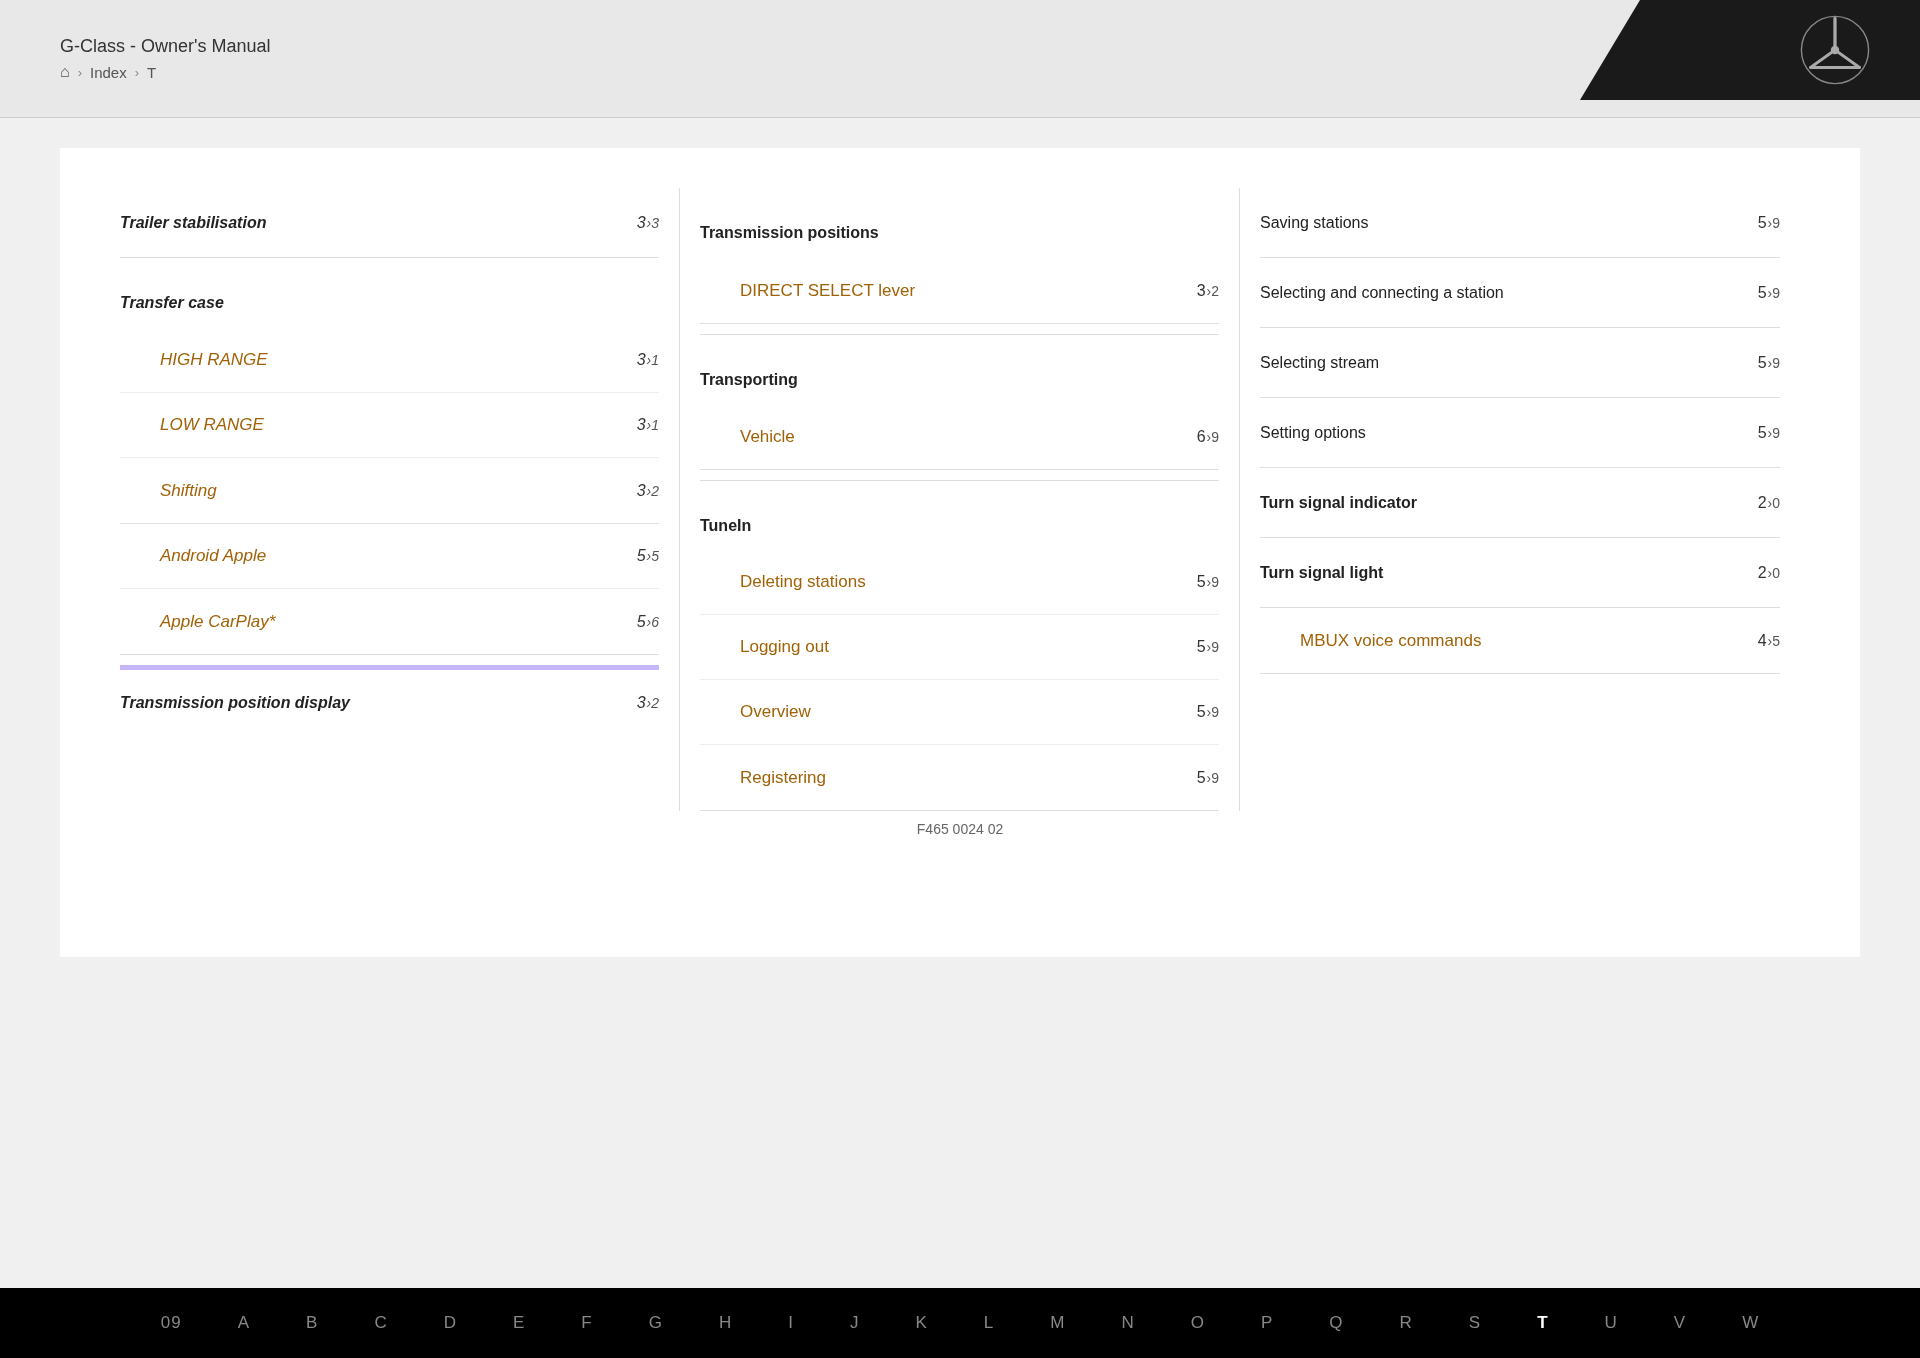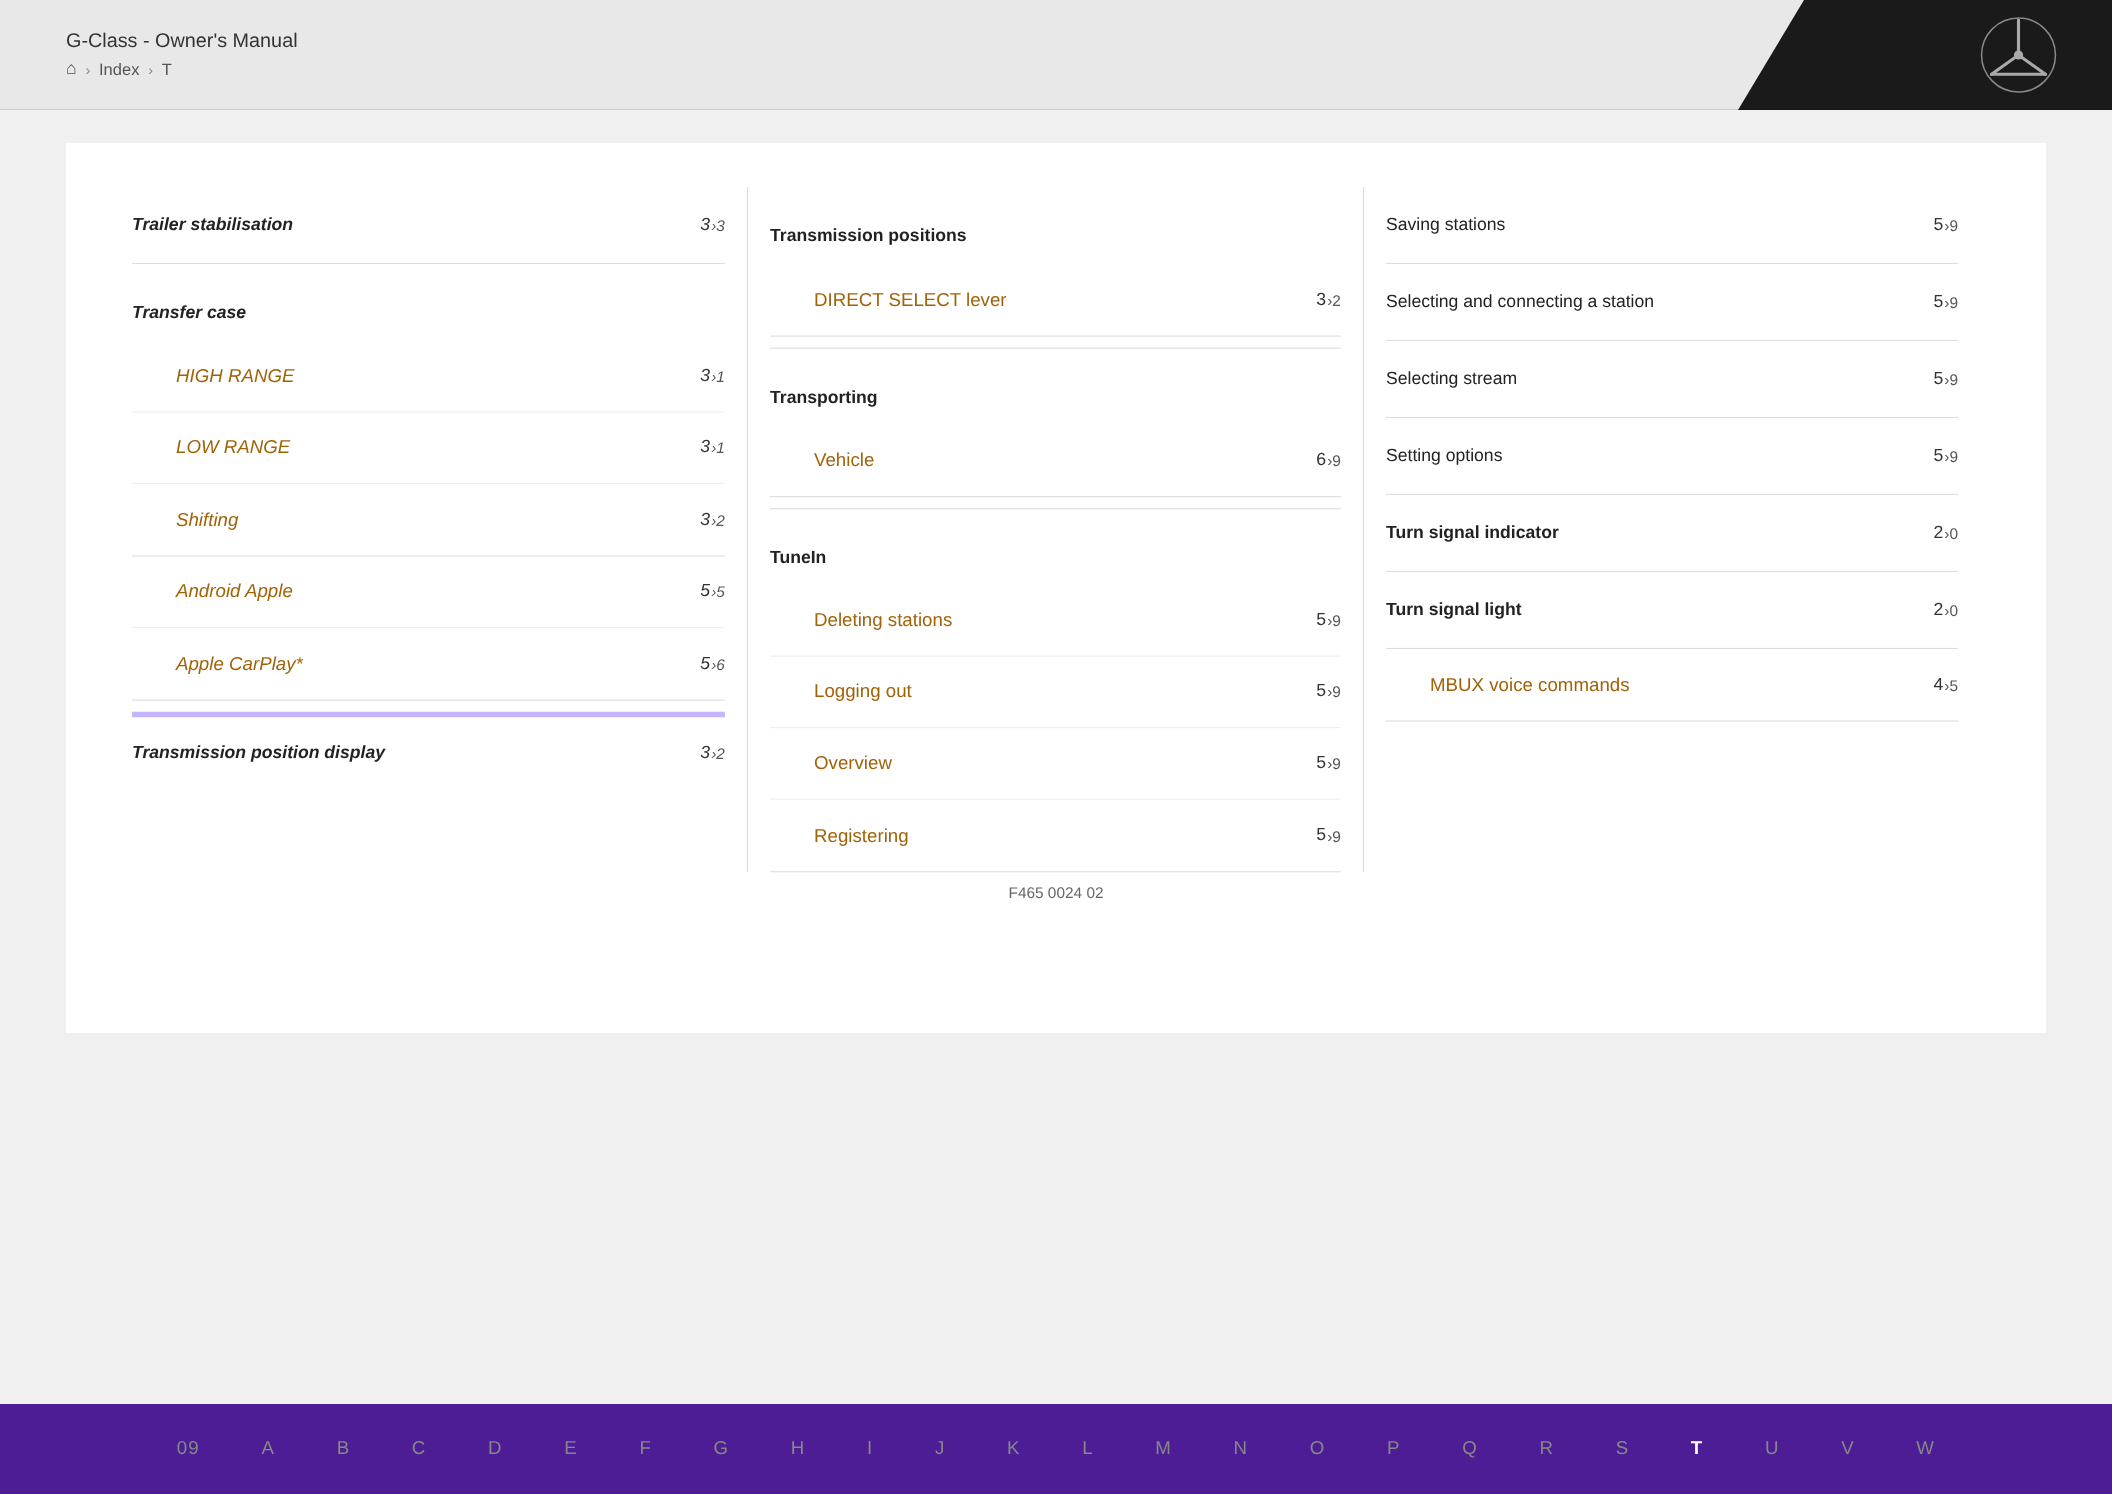--- a/index.html
+++ b/index.html
@@ -8,21 +8,21 @@
       background: #f0f0f0;
       width: 1920px;
       min-height: 1358px;
       font-size: 16px;
       color: #222;
     }
 
     
     .header {
       background: #e8e8e8;
-      height: 100px;
+      height: 118px;
       display: flex;
       align-items: center;
       padding: 0 60px;
       position: relative;
       border-bottom: 1px solid #ccc;
     }
     .header-left {
       display: flex;
       flex-direction: column;
       gap: 6px;
@@ -137,22 +137,22 @@
     .sub-entry:last-child {
       border-bottom: none;
     }
     .sub-entry-label {
       font-size: 17px;
       color: #a16207;
     }
 
     
     .bottom-nav {
-      background: #4c1d95;
-      height: 82px;
+      background: #000000;
+      height: 70px;
       display: flex;
       align-items: center;
       justify-content: center;
       gap: 0;
       margin-top: auto;
       position: fixed;
       bottom: 0;
       width: 1920px;
     }
     .nav-letter {

